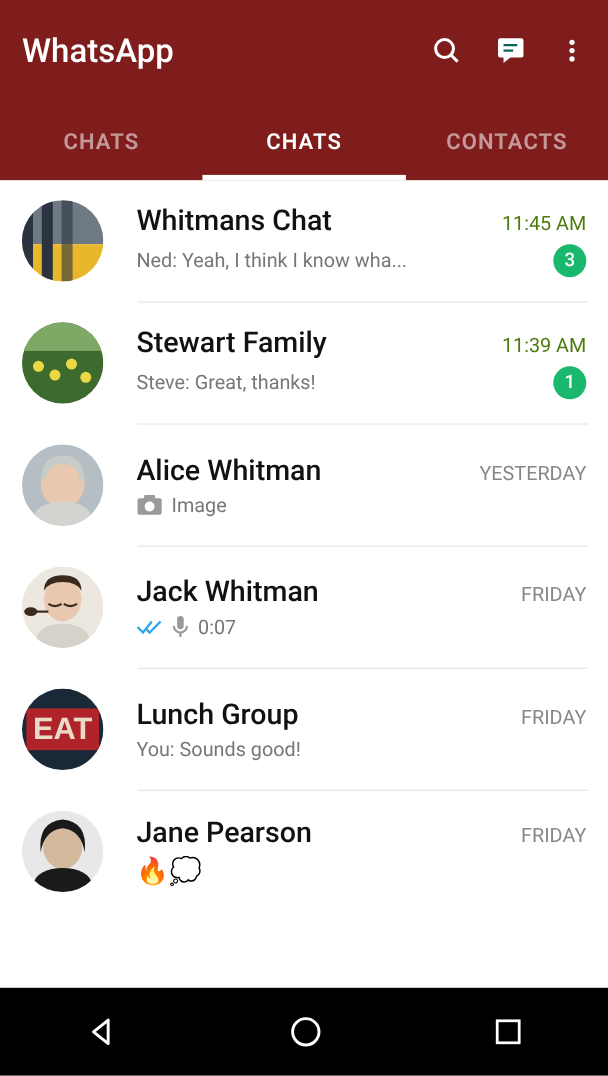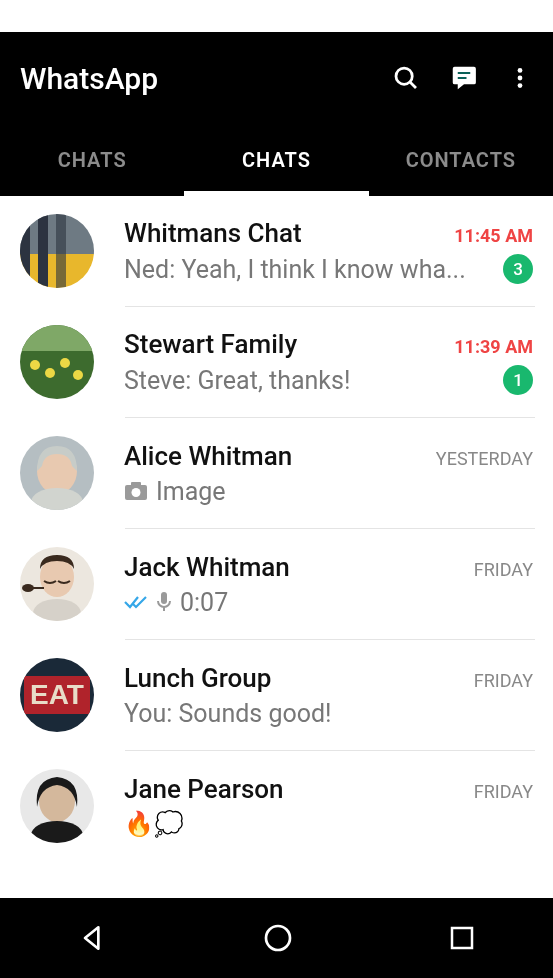--- a/index.html
+++ b/index.html
@@ -5,25 +5,24 @@
     * { margin: 0; padding: 0; box-sizing: border-box; }
     body {
       width: 553px;
       height: 978px;
       font-family: -apple-system, "Roboto", "Helvetica Neue", Arial, sans-serif;
       background: #fff;
       overflow: hidden;
       position: relative;
     }
     .header {
-      background: #000000;
+      background: #7f1d1d;
       height: 164px;
       display: flex;
       flex-direction: column;
-      margin-top: 32px;
     }
     .topbar {
       display: flex;
       align-items: center;
       height: 92px;
       padding: 0 20px;
     }
     .app-title {
       color: #fff;
       font-size: 30px;
@@ -112,28 +111,28 @@
     .chat-name {
       font-size: 26px;
       font-weight: 500;
       color: #111;
     }
     .chat-time {
       font-size: 18px;
       color: #888;
       font-weight: 400;
     }
-    .chat-time.unread { color: #ef4444; font-weight: 700; }
+    .chat-time.unread { color: #4d7c0f; font-weight: 400; }
     .chat-bottom {
       display: flex;
       justify-content: space-between;
       align-items: center;
     }
     .chat-msg {
-      font-size: 25px;
+      font-size: 18px;
       color: #777;
       white-space: nowrap;
       overflow: hidden;
       text-overflow: ellipsis;
       display: flex;
       align-items: center;
       gap: 8px;
     }
     .badge {
       background: #19b86e;

